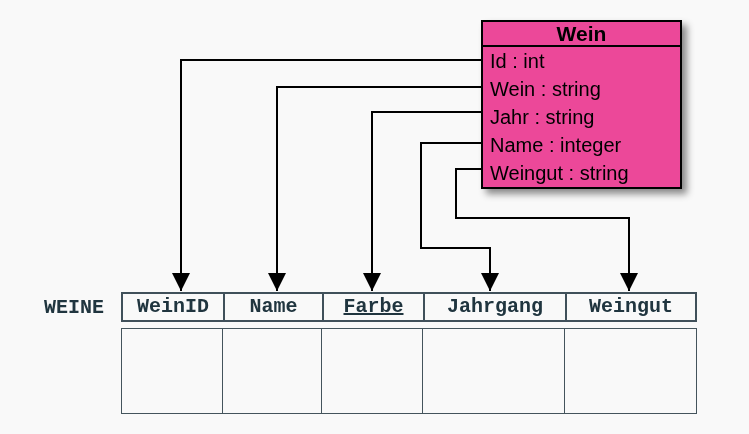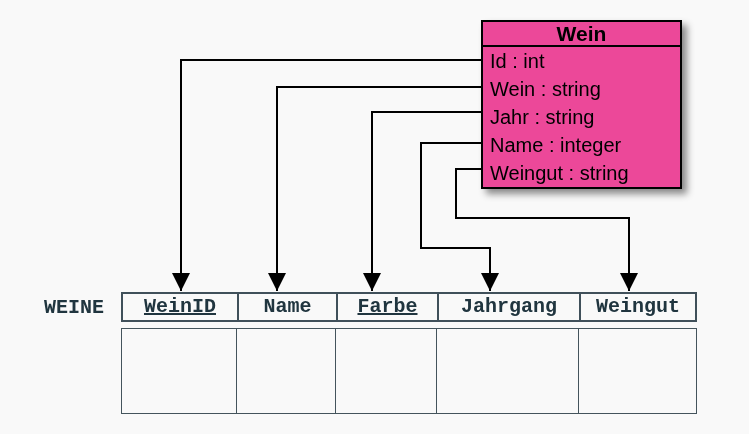--- a/index.html
+++ b/index.html
@@ -89,21 +89,21 @@
     font-size: 20px;
     color: #20353f;
     text-align: center;
     line-height: 26px;
     border-left: 2px solid #40505a;
     overflow: hidden;
   }
   .body-cell { border-left: 1.5px solid #44545c; }
   .header-cell:first-child, .body-cell:first-child { border-left: none; }
 
-  .w0 { width: 114px; text-decoration: underline; }
+  .w0 { width: 100px; }
   .w1 { width: 99px; }
   .w2 { width: 101px; text-decoration: underline; }
   .w3 { width: 142px; text-align: center; }
   .w4 { flex: 1 1 auto; }
 </style>
 </head>
 <body>
 
 <div id="canvas">
 

